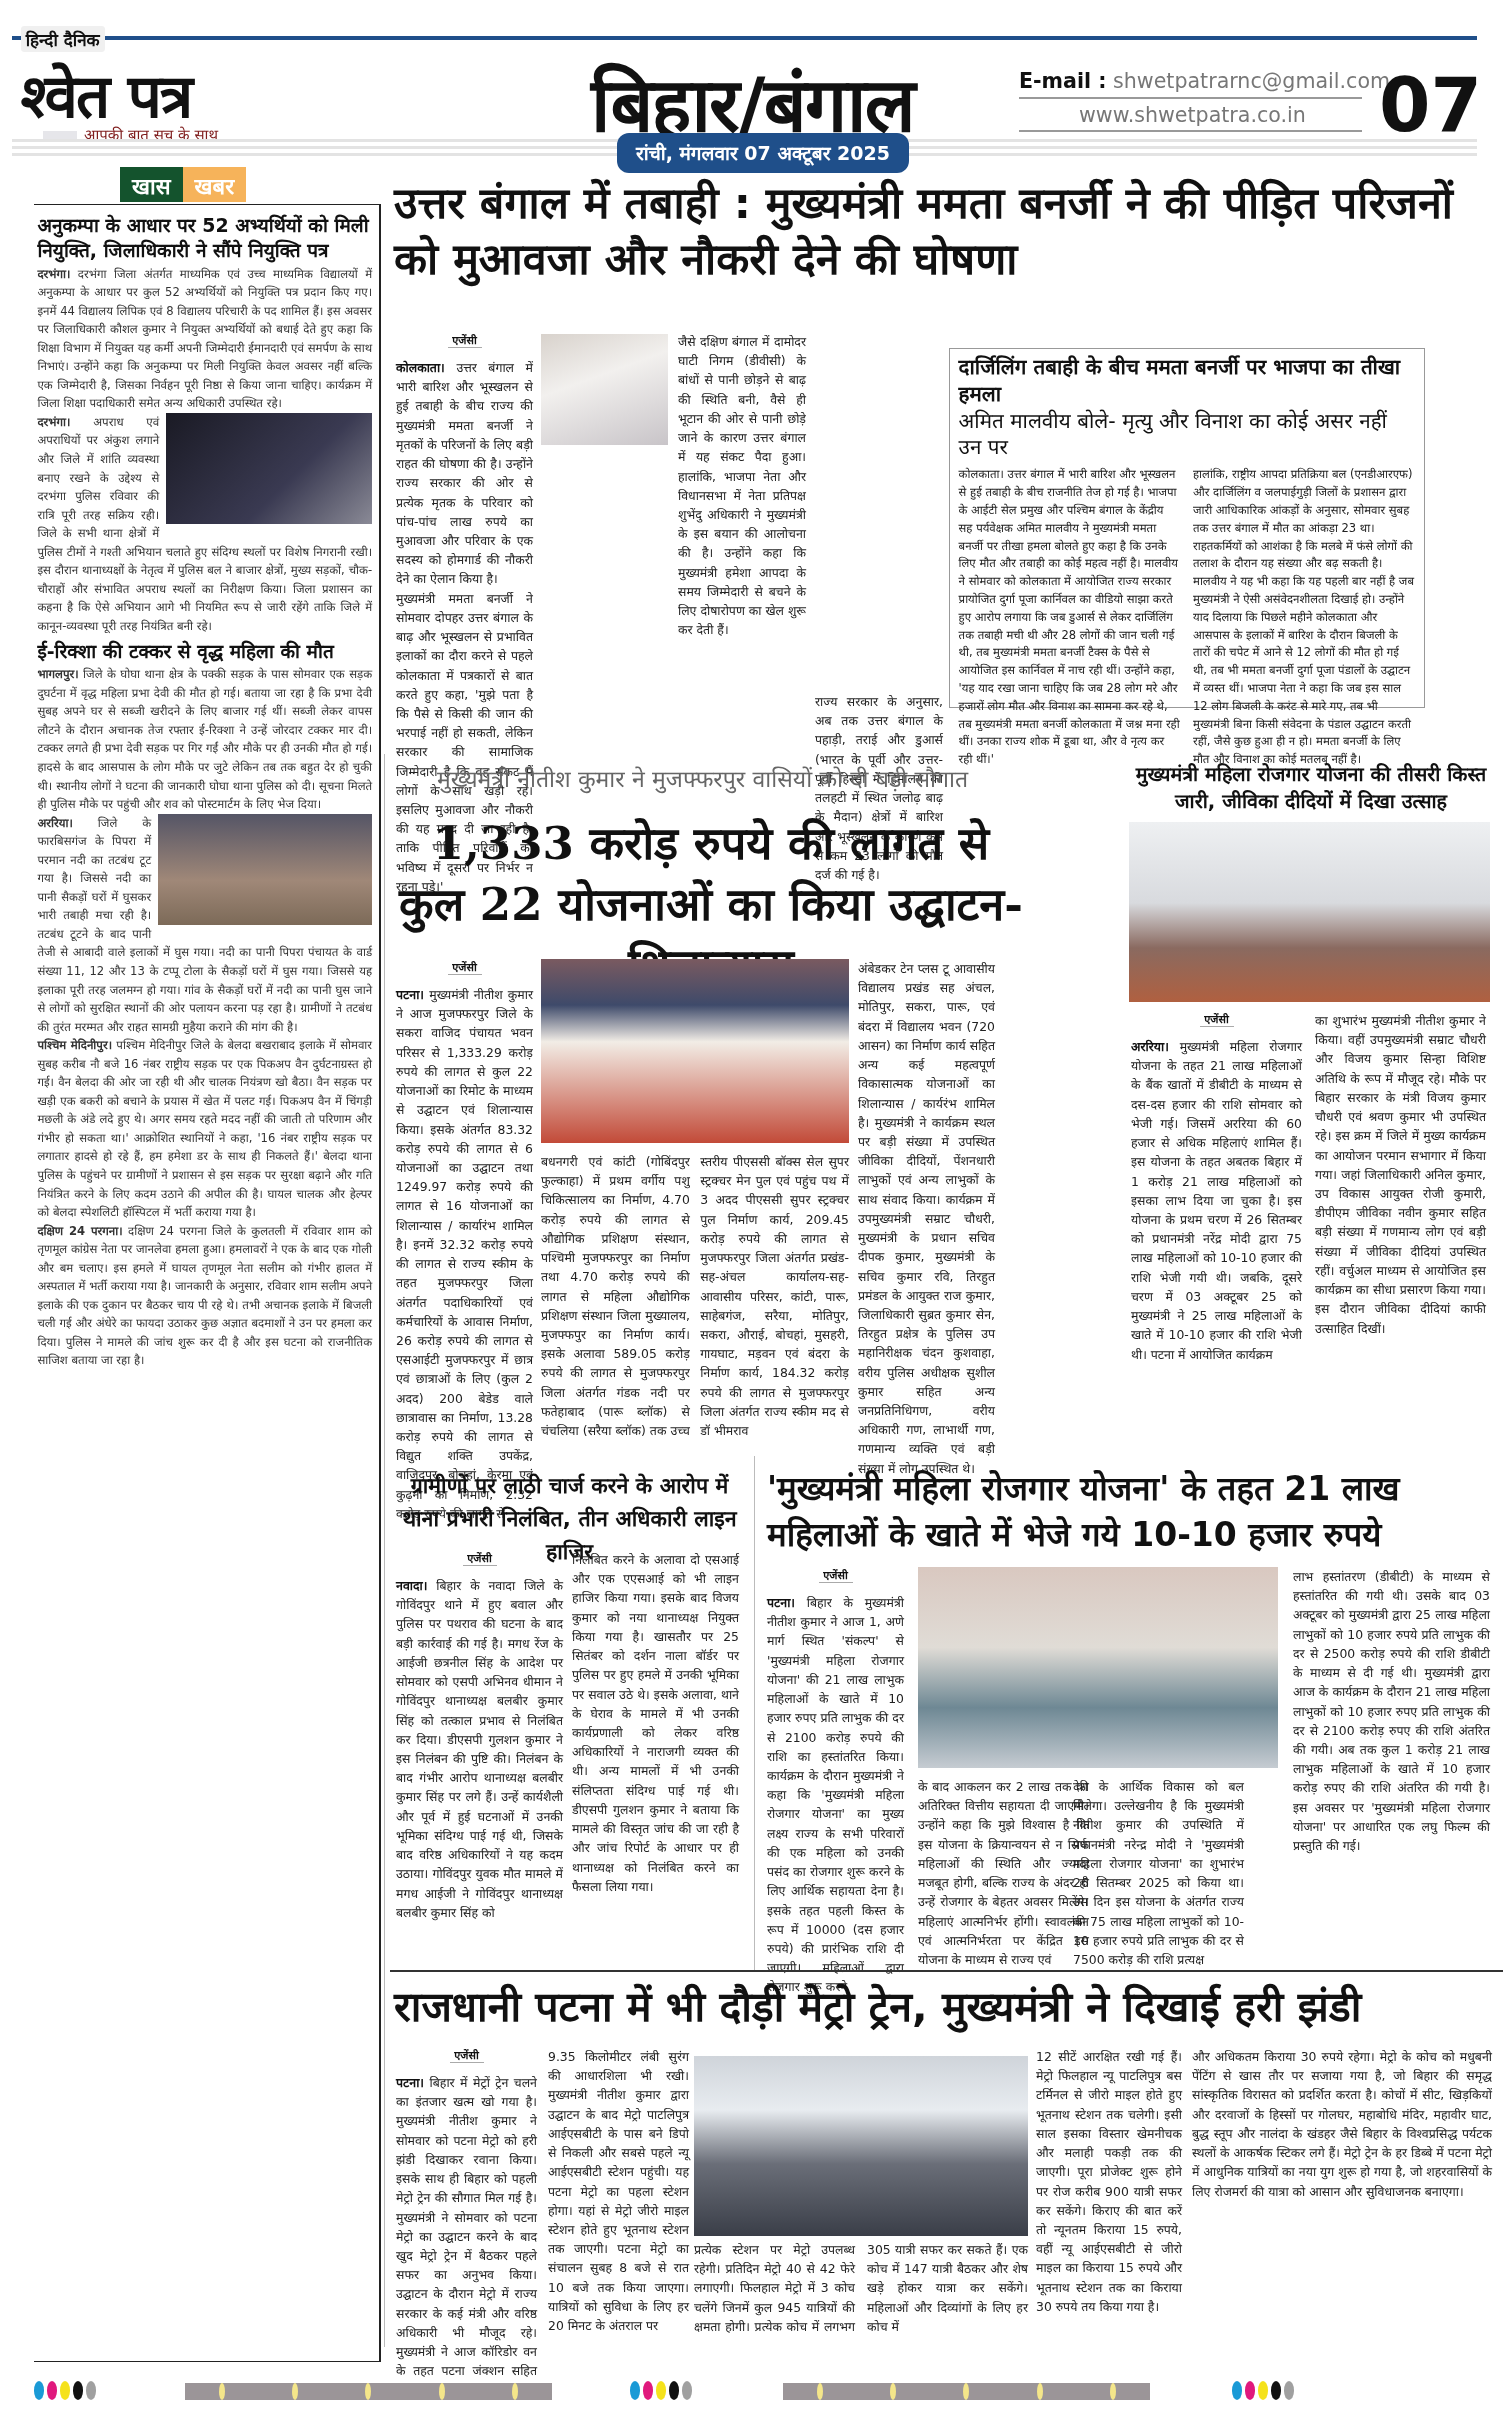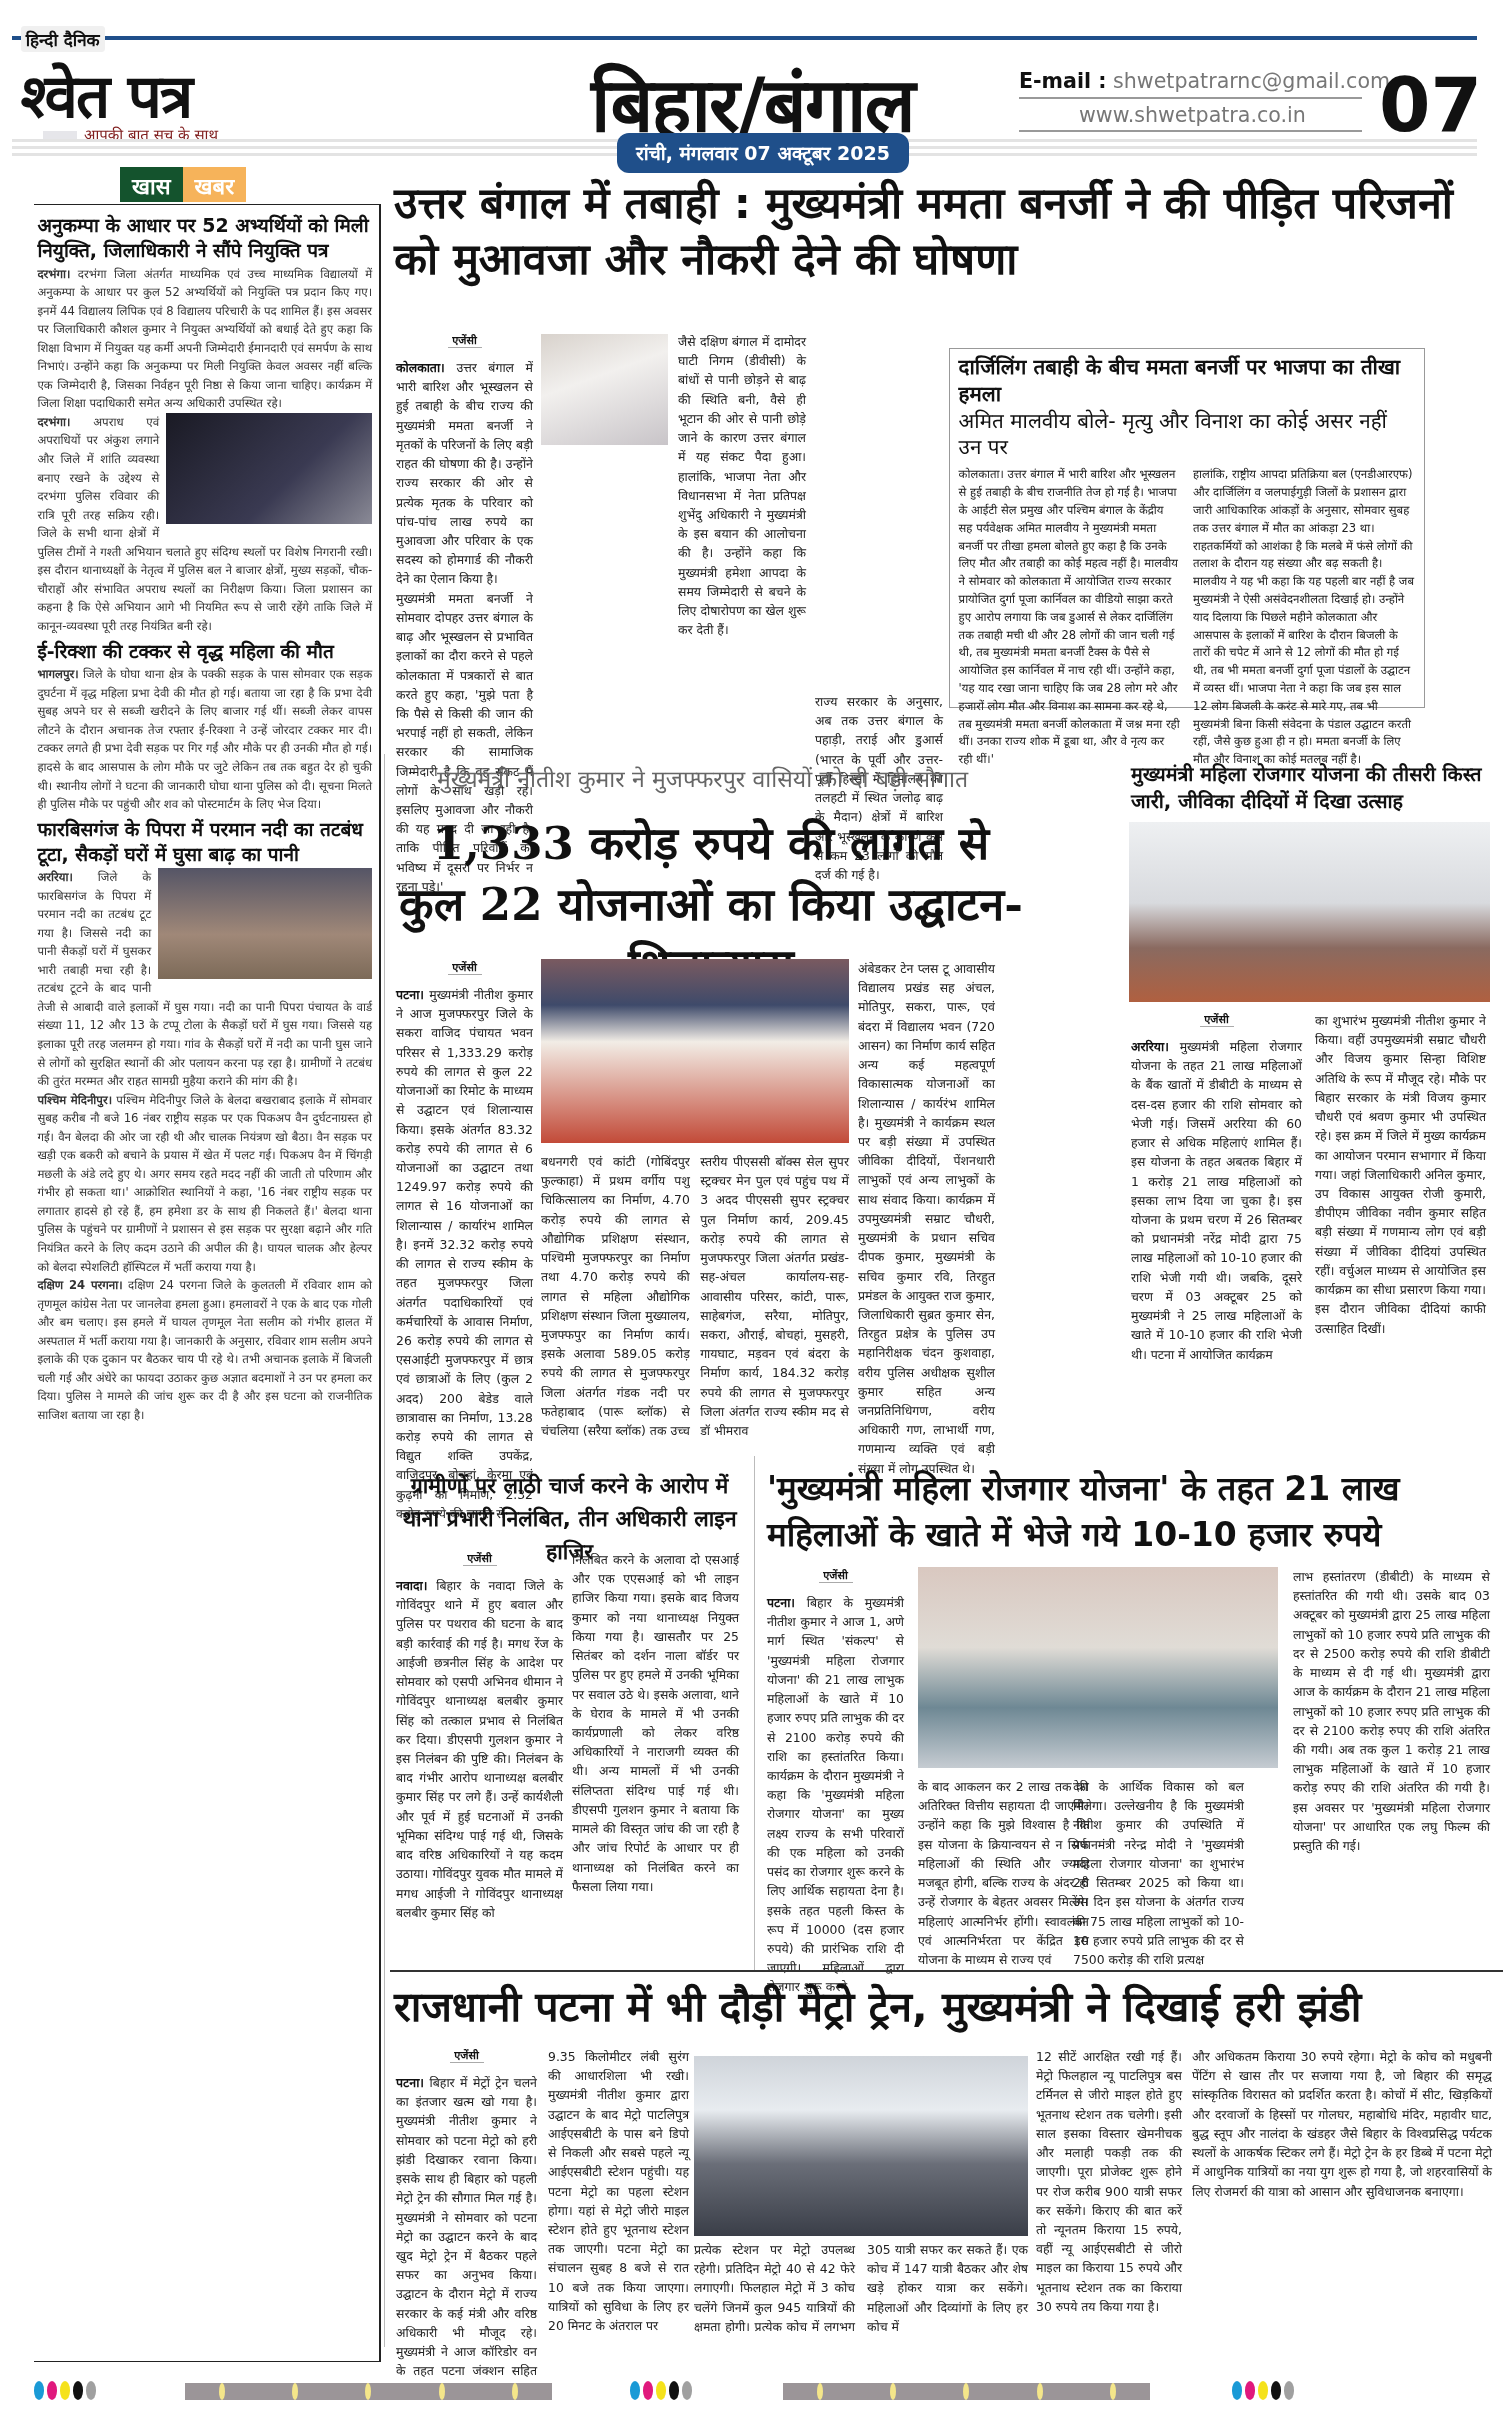--- a/index.html
+++ b/index.html
@@ -32,21 +32,21 @@
 .body b{color:#111}
 .col{position:absolute}
 .photo{position:absolute}
 .darj-box{left:949px;top:348px;width:476px;height:360px;border:0.9px solid #999;padding:5.1px 8.6px}
 .darj-box h2{font-size:20.6px;font-weight:bold;line-height:1.3}
 .darj-box h4{font-size:20.6px;font-weight:normal;line-height:1.3;margin-bottom:5.1px}
 .darj-cols{display:flex;gap:12px;font-size:11.5px;line-height:1.55;color:#222}
 .darj-cols div{flex:1}
 .sub-head{left:394px;top:762px;width:617px;font-size:23px;color:#666;text-align:center}
 .big-head{left:394px;top:814px;width:634px;font-size:45px;font-weight:bold;text-align:center;line-height:1.35;font-family:"DejaVu Serif",serif}
-.side-head{left:1131px;top:762px;width:360px;font-size:19.7px;font-weight:bold;line-height:1.35;text-align:left}
+.side-head{left:1131px;top:762px;width:360px;font-size:19.7px;font-weight:bold;line-height:1.35;text-align:center}
 .head2{font-size:21.4px;font-weight:bold;line-height:1.55;text-align:center}
 .head3{font-size:33px;font-weight:bold;line-height:1.4}
 .head4{font-size:41px;font-weight:bold}
 .regmarks{left:0;right:0;top:2381px;height:26px}
 .dots{display:flex;gap:2.6px;position:absolute;top:0}
 .dots i{width:10.3px;height:19px;border-radius:50%;display:block}
 .bar{position:absolute;top:1.7px;height:17px;background:#9b9598;display:flex;justify-content:space-around;align-items:center}
 .bar i{width:6px;height:17px;background:#f4e68a;border-radius:50%;display:block}
 .vline{position:absolute;width:0.9px;background:#bbb}
 </style>
@@ -78,21 +78,20 @@
   </article>
   <article>
     <div class="ph"></div>
     <p><b>दरभंगा।</b> <span>अपराध एवं अपराधियों पर अंकुश लगाने और जिले में शांति व्यवस्था बनाए रखने के उद्देश्य से दरभंगा पुलिस रविवार की रात्रि पूरी तरह सक्रिय रही। जिले के सभी थाना क्षेत्रों में पुलिस टीमों ने गश्ती अभियान चलाते हुए संदिग्ध स्थलों पर विशेष निगरानी रखी। इस दौरान थानाध्यक्षों के नेतृत्व में पुलिस बल ने बाजार क्षेत्रों, मुख्य सड़कों, चौक-चौराहों और संभावित अपराध स्थलों का निरीक्षण किया। जिला प्रशासन का कहना है कि ऐसे अभियान आगे भी नियमित रूप से जारी रहेंगे ताकि जिले में कानून-व्यवस्था पूरी तरह नियंत्रित बनी रहे।</span></p>
   </article>
   <article style="clear:both">
     <h3>ई-रिक्शा की टक्कर से वृद्ध महिला की मौत</h3>
     <p><b>भागलपुर।</b> <span>जिले के घोघा थाना क्षेत्र के पक्की सड़क के पास सोमवार एक सड़क दुघर्टना में वृद्ध महिला प्रभा देवी की मौत हो गई। बताया जा रहा है कि प्रभा देवी सुबह अपने घर से सब्जी खरीदने के लिए बाजार गई थीं। सब्जी लेकर वापस लौटने के दौरान अचानक तेज रफ्तार ई-रिक्शा ने उन्हें जोरदार टक्कर मार दी। टक्कर लगते ही प्रभा देवी सड़क पर गिर गईं और मौके पर ही उनकी मौत हो गई। हादसे के बाद आसपास के लोग मौके पर जुटे लेकिन तब तक बहुत देर हो चुकी थी। स्थानीय लोगों ने घटना की जानकारी घोघा थाना पुलिस को दी। सूचना मिलते ही पुलिस मौके पर पहुंची और शव को पोस्टमार्टम के लिए भेज दिया।</span></p>
   </article>
   <article>
-    <h3>फारबिसगंज के पिपरा में परमान नदी का तटबंध टूटा, सैकड़ों घरों में घुसा बाढ़ का पानी</h3>
     <div class="ph2"></div>
     <p><b>अररिया।</b> <span>जिले के फारबिसगंज के पिपरा में परमान नदी का तटबंध टूट गया है। जिससे नदी का पानी सैकड़ों घरों में घुसकर भारी तबाही मचा रही है। तटबंध टूटने के बाद पानी तेजी से आबादी वाले इलाकों में घुस गया। नदी का पानी पिपरा पंचायत के वार्ड संख्या 11, 12 और 13 के टप्पू टोला के सैकड़ों घरों में घुस गया। जिससे यह इलाका पूरी तरह जलमग्न हो गया। गांव के सैकड़ों घरों में नदी का पानी घुस जाने से लोगों को सुरक्षित स्थानों की ओर पलायन करना पड़ रहा है। ग्रामीणों ने तटबंध की तुरंत मरम्मत और राहत सामग्री मुहैया कराने की मांग की है।</span></p>
   </article>
   <article style="clear:both">
     <p><b>पश्चिम मेदिनीपुर।</b> <span>पश्चिम मेदिनीपुर जिले के बेलदा बखराबाद इलाके में सोमवार सुबह करीब नौ बजे 16 नंबर राष्ट्रीय सड़क पर एक पिकअप वैन दुर्घटनाग्रस्त हो गई। वैन बेलदा की ओर जा रही थी और चालक नियंत्रण खो बैठा। वैन सड़क पर खड़ी एक बकरी को बचाने के प्रयास में खेत में पलट गई। पिकअप वैन में चिंगड़ी मछली के अंडे लदे हुए थे। अगर समय रहते मदद नहीं की जाती तो परिणाम और गंभीर हो सकता था।' आक्रोशित स्थानियों ने कहा, '16 नंबर राष्ट्रीय सड़क पर लगातार हादसे हो रहे हैं, हम हमेशा डर के साथ ही निकलते हैं।' बेलदा थाना पुलिस के पहुंचने पर ग्रामीणों ने प्रशासन से इस सड़क पर सुरक्षा बढ़ाने और गति नियंत्रित करने के लिए कदम उठाने की अपील की है। घायल चालक और हेल्पर को बेलदा स्पेशलिटी हॉस्पिटल में भर्ती कराया गया है।</span></p>
   </article>
   <article>
     <p><b>दक्षिण 24 परगना।</b> <span>दक्षिण 24 परगना जिले के कुलतली में रविवार शाम को तृणमूल कांग्रेस नेता पर जानलेवा हमला हुआ। हमलावरों ने एक के बाद एक गोली और बम चलाए। इस हमले में घायल तृणमूल नेता सलीम को गंभीर हालत में अस्पताल में भर्ती कराया गया है। जानकारी के अनुसार, रविवार शाम सलीम अपने इलाके की एक दुकान पर बैठकर चाय पी रहे थे। तभी अचानक इलाके में बिजली चली गई और अंधेरे का फायदा उठाकर कुछ अज्ञात बदमाशों ने उन पर हमला कर दिया। पुलिस ने मामले की जांच शुरू कर दी है और इस घटना को राजनीतिक साजिश बताया जा रहा है।</span></p>
   </article>
 </div>

